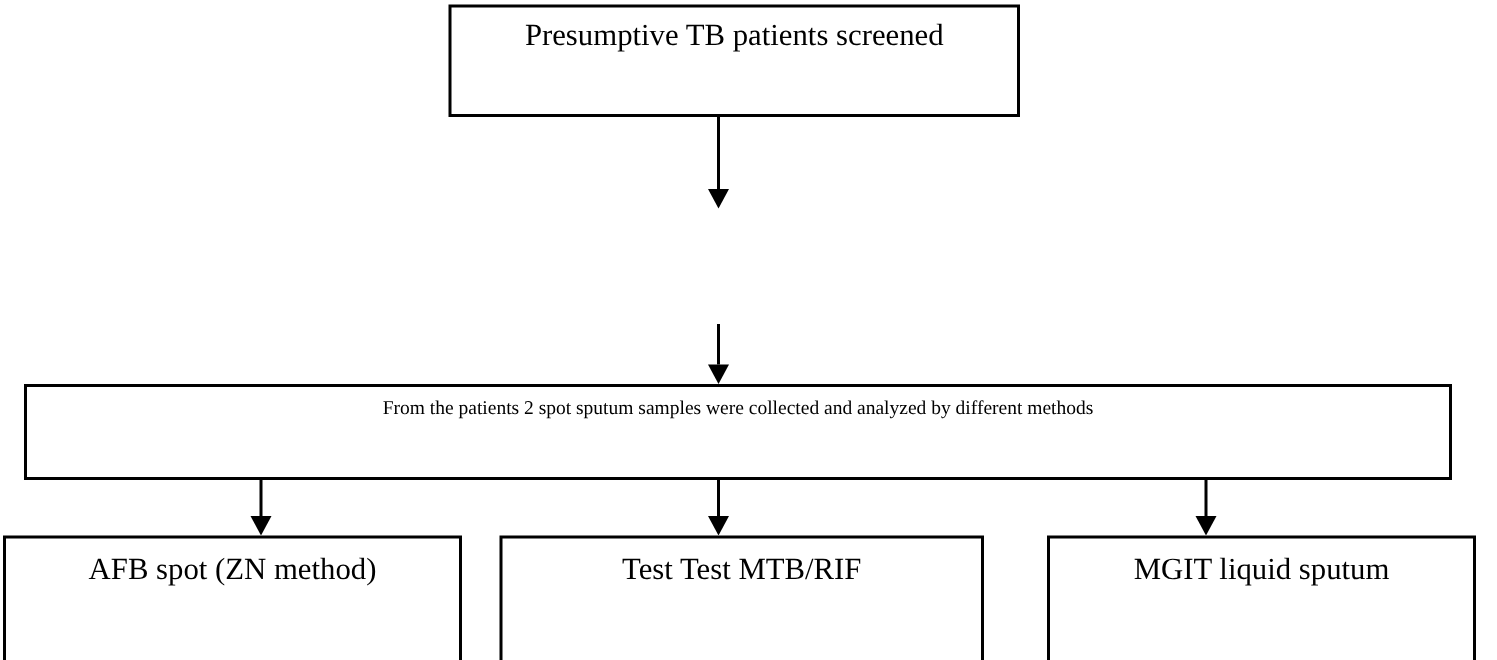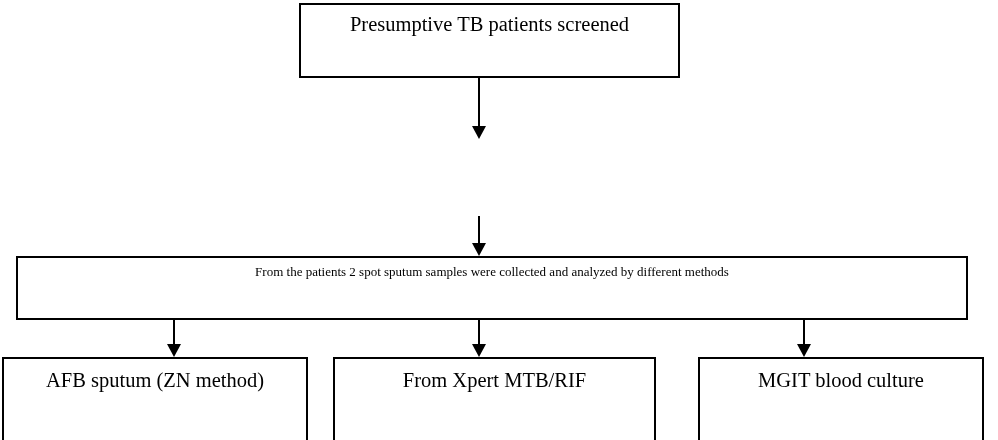--- a/index.html
+++ b/index.html
@@ -147,24 +147,24 @@
     <span class="shaft"></span>
     <span class="head"></span>
   </div>
 
   <div class="arrow" id="arrow-sputum-mgit">
     <span class="shaft"></span>
     <span class="head"></span>
   </div>
 
   <div class="node" id="node-afb">
-    <span class="node-label">AFB sputum (ZN method)</span>
+    <span class="node-label">AFB spot (ZN method)</span>
   </div>
 
   <div class="node" id="node-xpert">
-    <span class="node-label">From Xpert MTB/RIF</span>
+    <span class="node-label">Test Test MTB/RIF</span>
   </div>
 
   <div class="node" id="node-mgit">
-    <span class="node-label">MGIT blood culture</span>
+    <span class="node-label">MGIT liquid sputum</span>
   </div>
 
 </div>
 
 </body></html>

